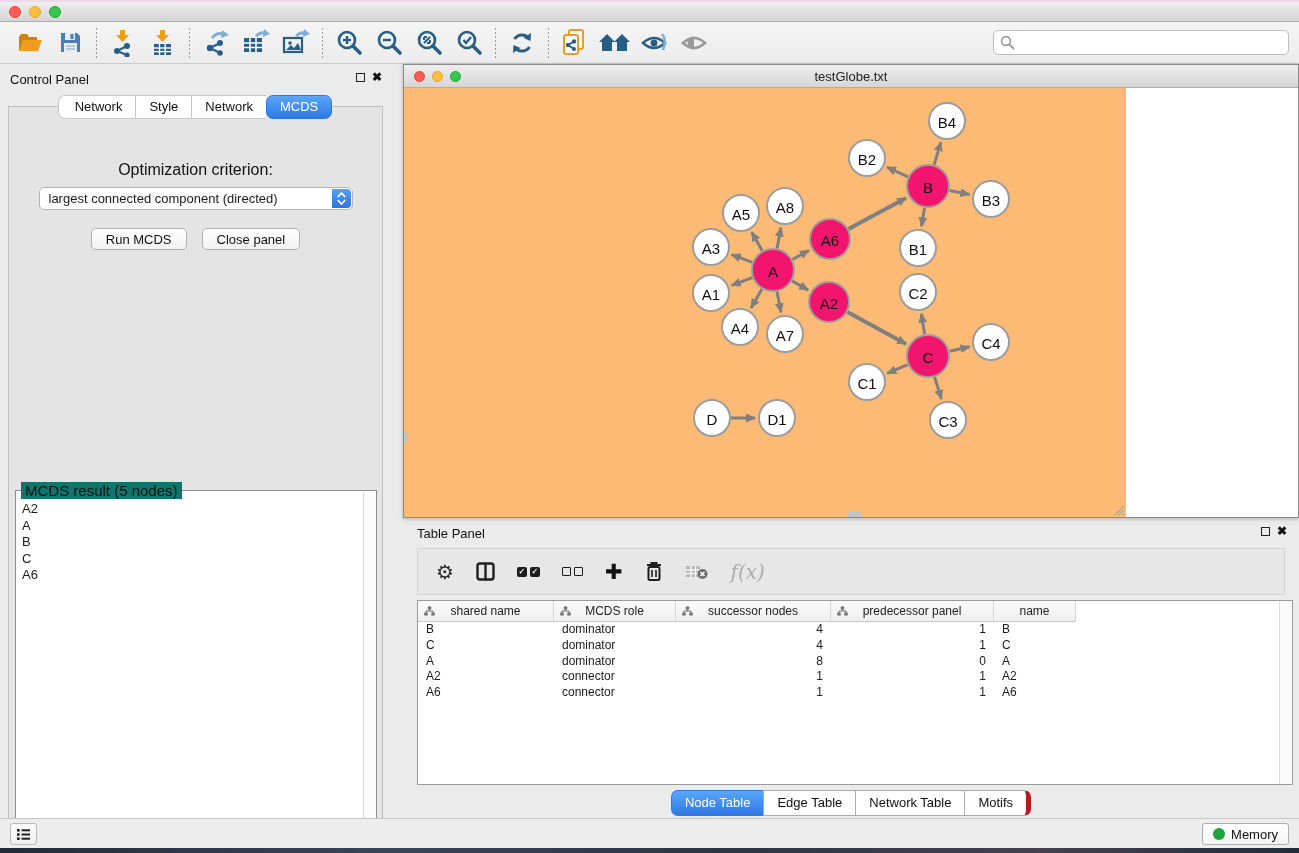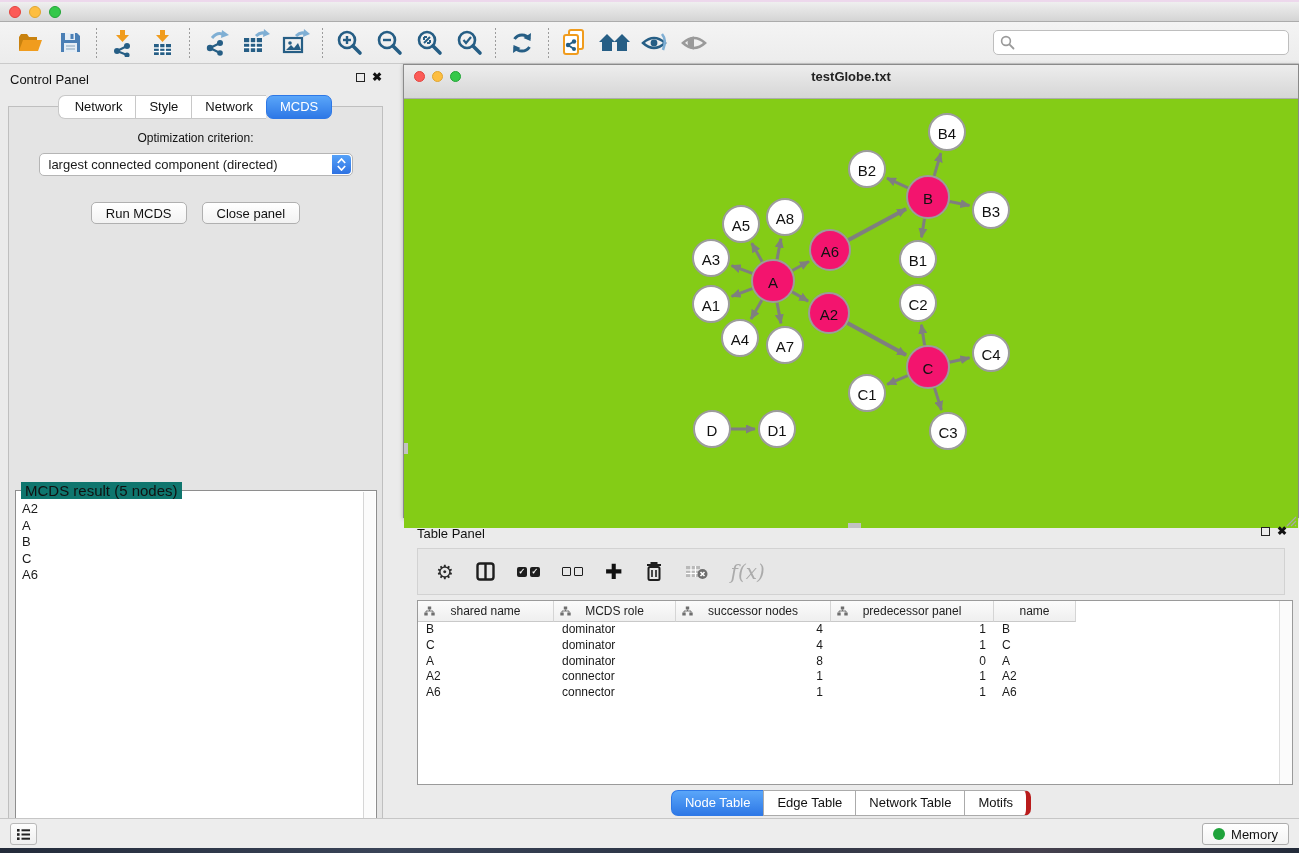--- a/index.html
+++ b/index.html
@@ -47,51 +47,51 @@
   .close-x { font-size:12px; font-weight:bold; color:#111; line-height:10px; }
   .ctabs { position:absolute; left:0; top:31px; width:100%; display:flex; justify-content:center; z-index:3; }
   .ctab { padding:3px 13px 4px; background:#FFFFFF; border:1px solid #C8C8C8;
     border-right:none; font-size:13px; color:#111; }
   .ctab:first-child { border-radius:7px 0 0 7px;padding-left:16px; }
   .ctab:last-child { border-right:1px solid #C8C8C8; border-radius:0 7px 7px 0; }
   .ctab.active { background:linear-gradient(#5AA6F9,#2E78E6); color:#fff;
     border-color:#2E78E6; border-radius:7px; }
   .cp-body { position:absolute; left:8px; top:42px; width:375px; height:766px;
     background:#E4E4E4; border:1px solid #BFBFBF; }
-  .opt-label { text-align:center; margin-top:24px; font-size:12px; color:#111; }
+  .opt-label { text-align:center; margin-top:54px; font-size:16px; color:#111; }
   .dropdown { position:relative; margin:8px auto 0; width:314px; height:23px;
     background:#FFFFFF; border:1px solid #B5B5B5; border-radius:5px;
     display:flex; align-items:center; padding-left:9px; font-size:13px; }
   .dd-step { position:absolute; right:1px; top:1px; bottom:1px; width:19px;
     background:linear-gradient(#55A1F8,#2E72E2); border-radius:0 4px 4px 0;
     display:flex; flex-direction:column; align-items:center; justify-content:center; }
   .dd-step svg { display:block; }
-  .btn-row { display:flex; justify-content:center; gap:15px; margin-top:26px; }
+  .btn-row { display:flex; justify-content:center; gap:15px; margin-top:18px; }
   .mac-btn { height:22px; padding:0 14px; background:linear-gradient(#FFFFFF,#F2F2F2);
     border:1px solid #B0B0B0; border-radius:5px; font-size:13px;
     font-family:"Liberation Sans",sans-serif; color:#111; }
   .result-box { position:absolute; left:6px; top:383px; width:362px; height:345px;
     border:1px solid #8E8E8E; background:#FFFFFF; }
   .result-legend { position:absolute; left:5px; top:-9px; background:#0f766e;
     padding:0 4px; font-size:15px; color:#111; }
   .result-list { position:absolute; inset:10px 13px 2px 2px; overflow:hidden;
     font-size:13px; }
   .result-list .list-item { padding:1px 0 1px 4px; line-height:14.5px; }
   .result-scroll { position:absolute; top:1px; bottom:1px; right:1px; width:12px;
     background:#FBFBFB; border-left:1px solid #D6D6D6; }
   
   .net-window { position:absolute; left:403px; top:64px; width:896px; height:454px;
     background:#FFFFFF; border:1px solid #8A8A8A; box-shadow:0 1px 4px rgba(0,0,0,.25); }
-  .net-titlebar { position:relative; height:34px;
-    background:linear-gradient(#EDEDED,#D6D6D6); border-bottom:1px solid #ADADAD;font-weight:bold; }
+  .net-titlebar { position:relative; height:23px;
+    background:linear-gradient(#EDEDED,#D6D6D6); border-bottom:1px solid #ADADAD; }
   .net-dots { position:absolute; left:10px; top:6px; display:flex; gap:7px; }
   .net-dot { width:11px; height:11px; border-radius:50%; }
   .net-title { position:absolute; left:0; right:0; top:4px; text-align:center;
     font-size:13px; color:#222; }
-  .net-canvas { position:relative; width:894px; height:429px; background:#84cc16; }
+  .net-canvas { position:relative; width:722px; height:429px; background:#fdba74; }
   .v-thumb { position:absolute; left:0; top:344px; width:4px; height:11px; background:#C2C2C2; }
   .h-thumb { position:absolute; left:444px; bottom:0; width:13px; height:5px; background:#C2C2C2; }
   .grip { position:absolute; right:1px; bottom:1px; width:13px; height:13px; }
   
   .table-panel { position:absolute; left:403px; top:518px; width:896px; height:300px; }
   .tp-head { position:relative; height:28px; }
   .tp-toolbar { position:absolute; left:14px; top:30px; width:868px; height:47px;
     background:#E7E7E7; border:1px solid #D2D2D2;
     display:flex; align-items:center; gap:22px; padding-left:18px; }
   .tp-ic { display:flex; align-items:center; justify-content:center; }

